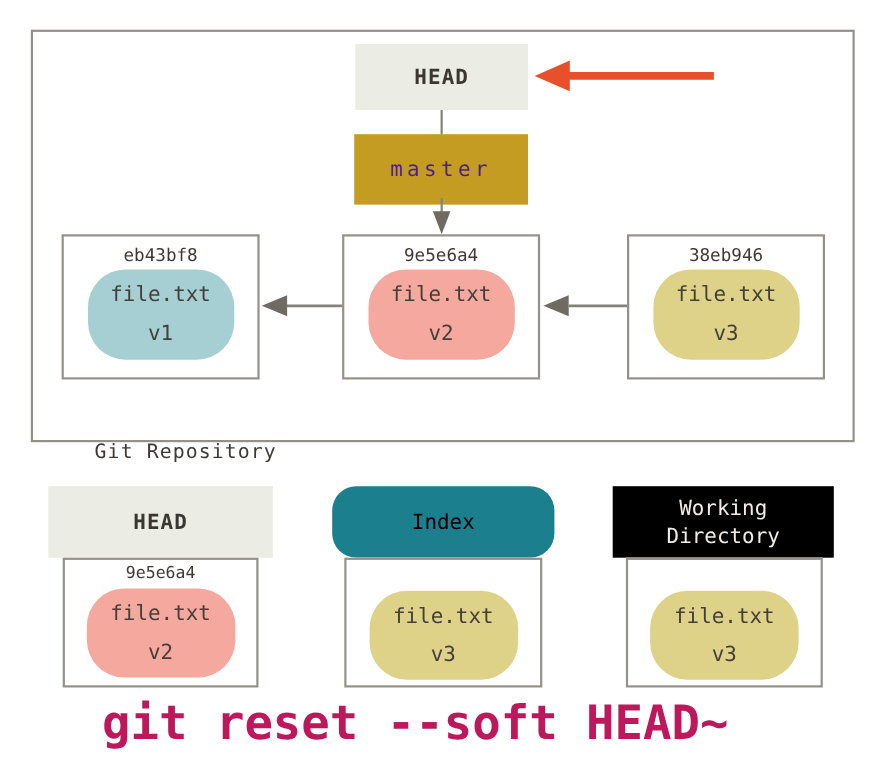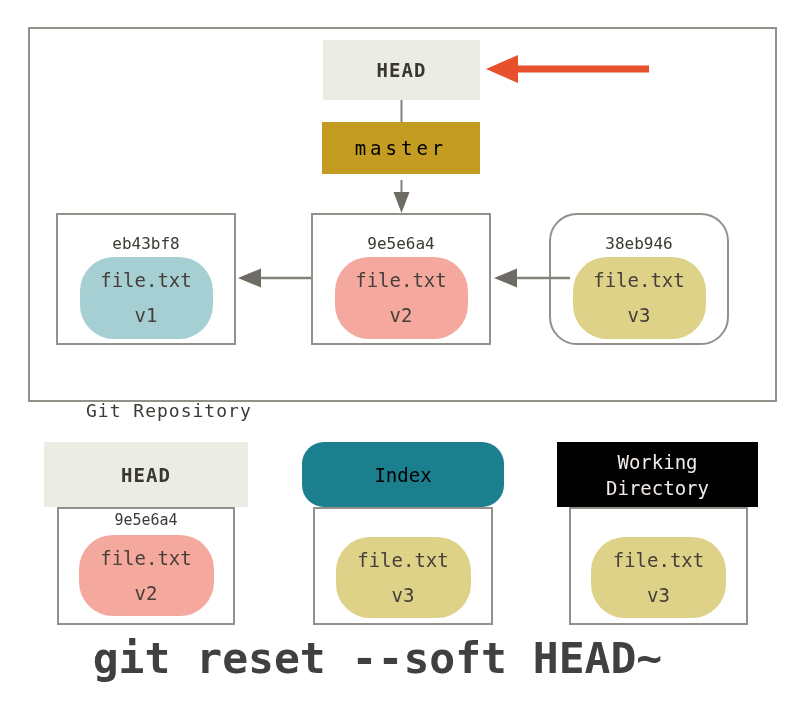--- a/index.html
+++ b/index.html
@@ -25,34 +25,34 @@
   .labelbox {
     position: absolute; display: flex; align-items: center; justify-content: center;
     text-align: center;
   }
   .head-top {
     left: 323px; top: 40px; width: 157px; height: 60px;
     background: #ebece3; color: #3a3631; font-weight: bold; font-size: 19px;
     letter-spacing: 1px;
   }
   .master-box {
-    left: 322px; top: 122px; width: 158px; height: 52px;
-    background: #c49c22; color: #000000; font-size: 19px; letter-spacing: 4px;
+    left: 322px; top: 122px; width: 158px; height: 64px;
+    background: #c49c22; color: #4c1d95; font-size: 19px; letter-spacing: 4px;
   }
 
   
   .commit {
     position: absolute; top: 213px; width: 180px; height: 132px;
     border: 2px solid #94918a; background: #ffffff;
     display: flex; flex-direction: column; align-items: center;
   }
   .commit-1 { left: 56px; }
   .commit-2 { left: 311px; }
-  .commit-3 { left: 549px; border-radius: 28px; }
-  .hash { margin-top: 19px; font-size: 16px; color: #3d3a35; }
+  .commit-3 { left: 570px; }
+  .hash { margin-top: 7px; font-size: 16px; color: #3d3a35; }
 
   .blob {
     width: 133px; height: 82px; border-radius: 34px;
     display: flex; flex-direction: column; align-items: center; justify-content: center;
     font-size: 19px; color: #453f39; line-height: 23px; text-align: center; gap: 12px;
   }
   .commit .blob { margin-top: 4px; }
   .blob-blue   { background: #a5cfd3; }
   .blob-pink   { background: #f5a99e; }
   .blob-yellow { background: #ded188; }
@@ -80,21 +80,21 @@
   .area-body .blob { width: 135px; height: 81px; }
   .area-body.head .blob { margin-top: 6px; }
   .area-body.index .blob, .area-body.wd .blob { margin-top: 28px; }
 
   
   .connectors { position: absolute; left: 0; top: 0; pointer-events: none; }
 
   
   .caption {
     position: absolute; left: 0; top: 633px; width: 755px;
-    text-align: center; font-size: 43px; font-weight: bold; color: #404040;
+    text-align: center; font-size: 43px; font-weight: bold; color: #be185d;
     letter-spacing: 0px; white-space: pre;
   }
 </style>
 </head>
 <body>
 
 <div class="stage">
 
   <div class="repo-box">
     <div class="repo-label">Git Repository</div>

